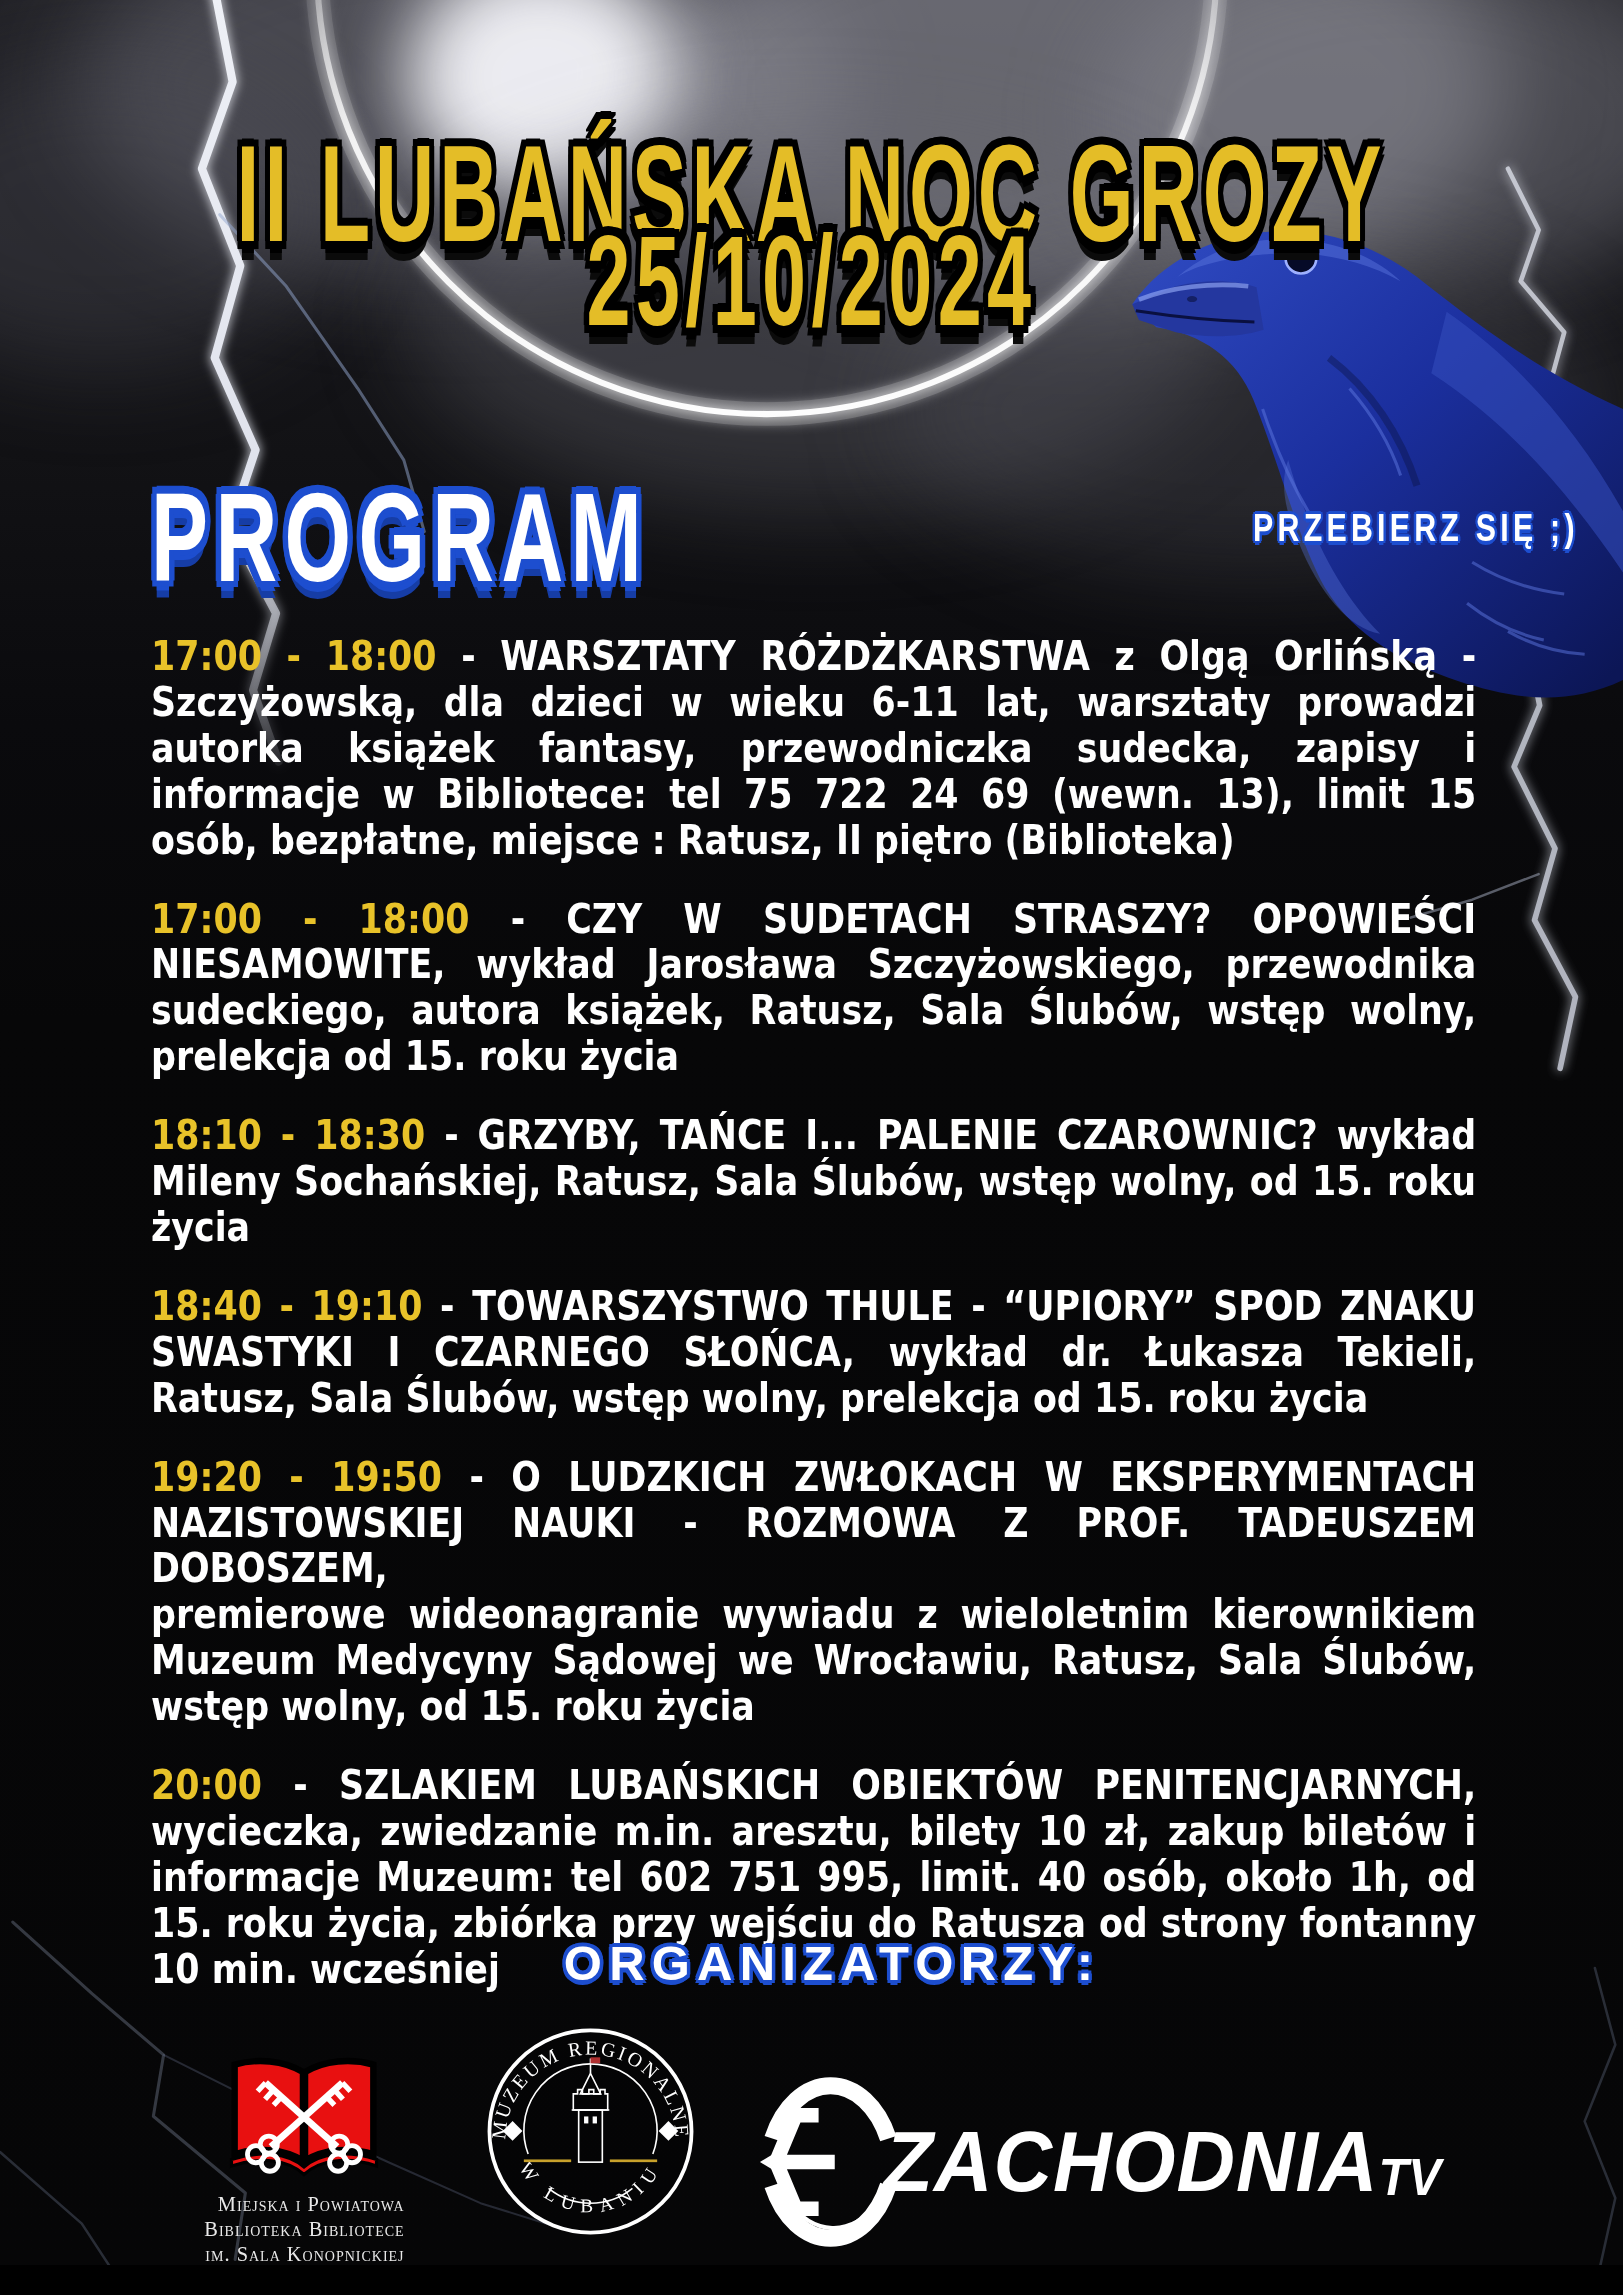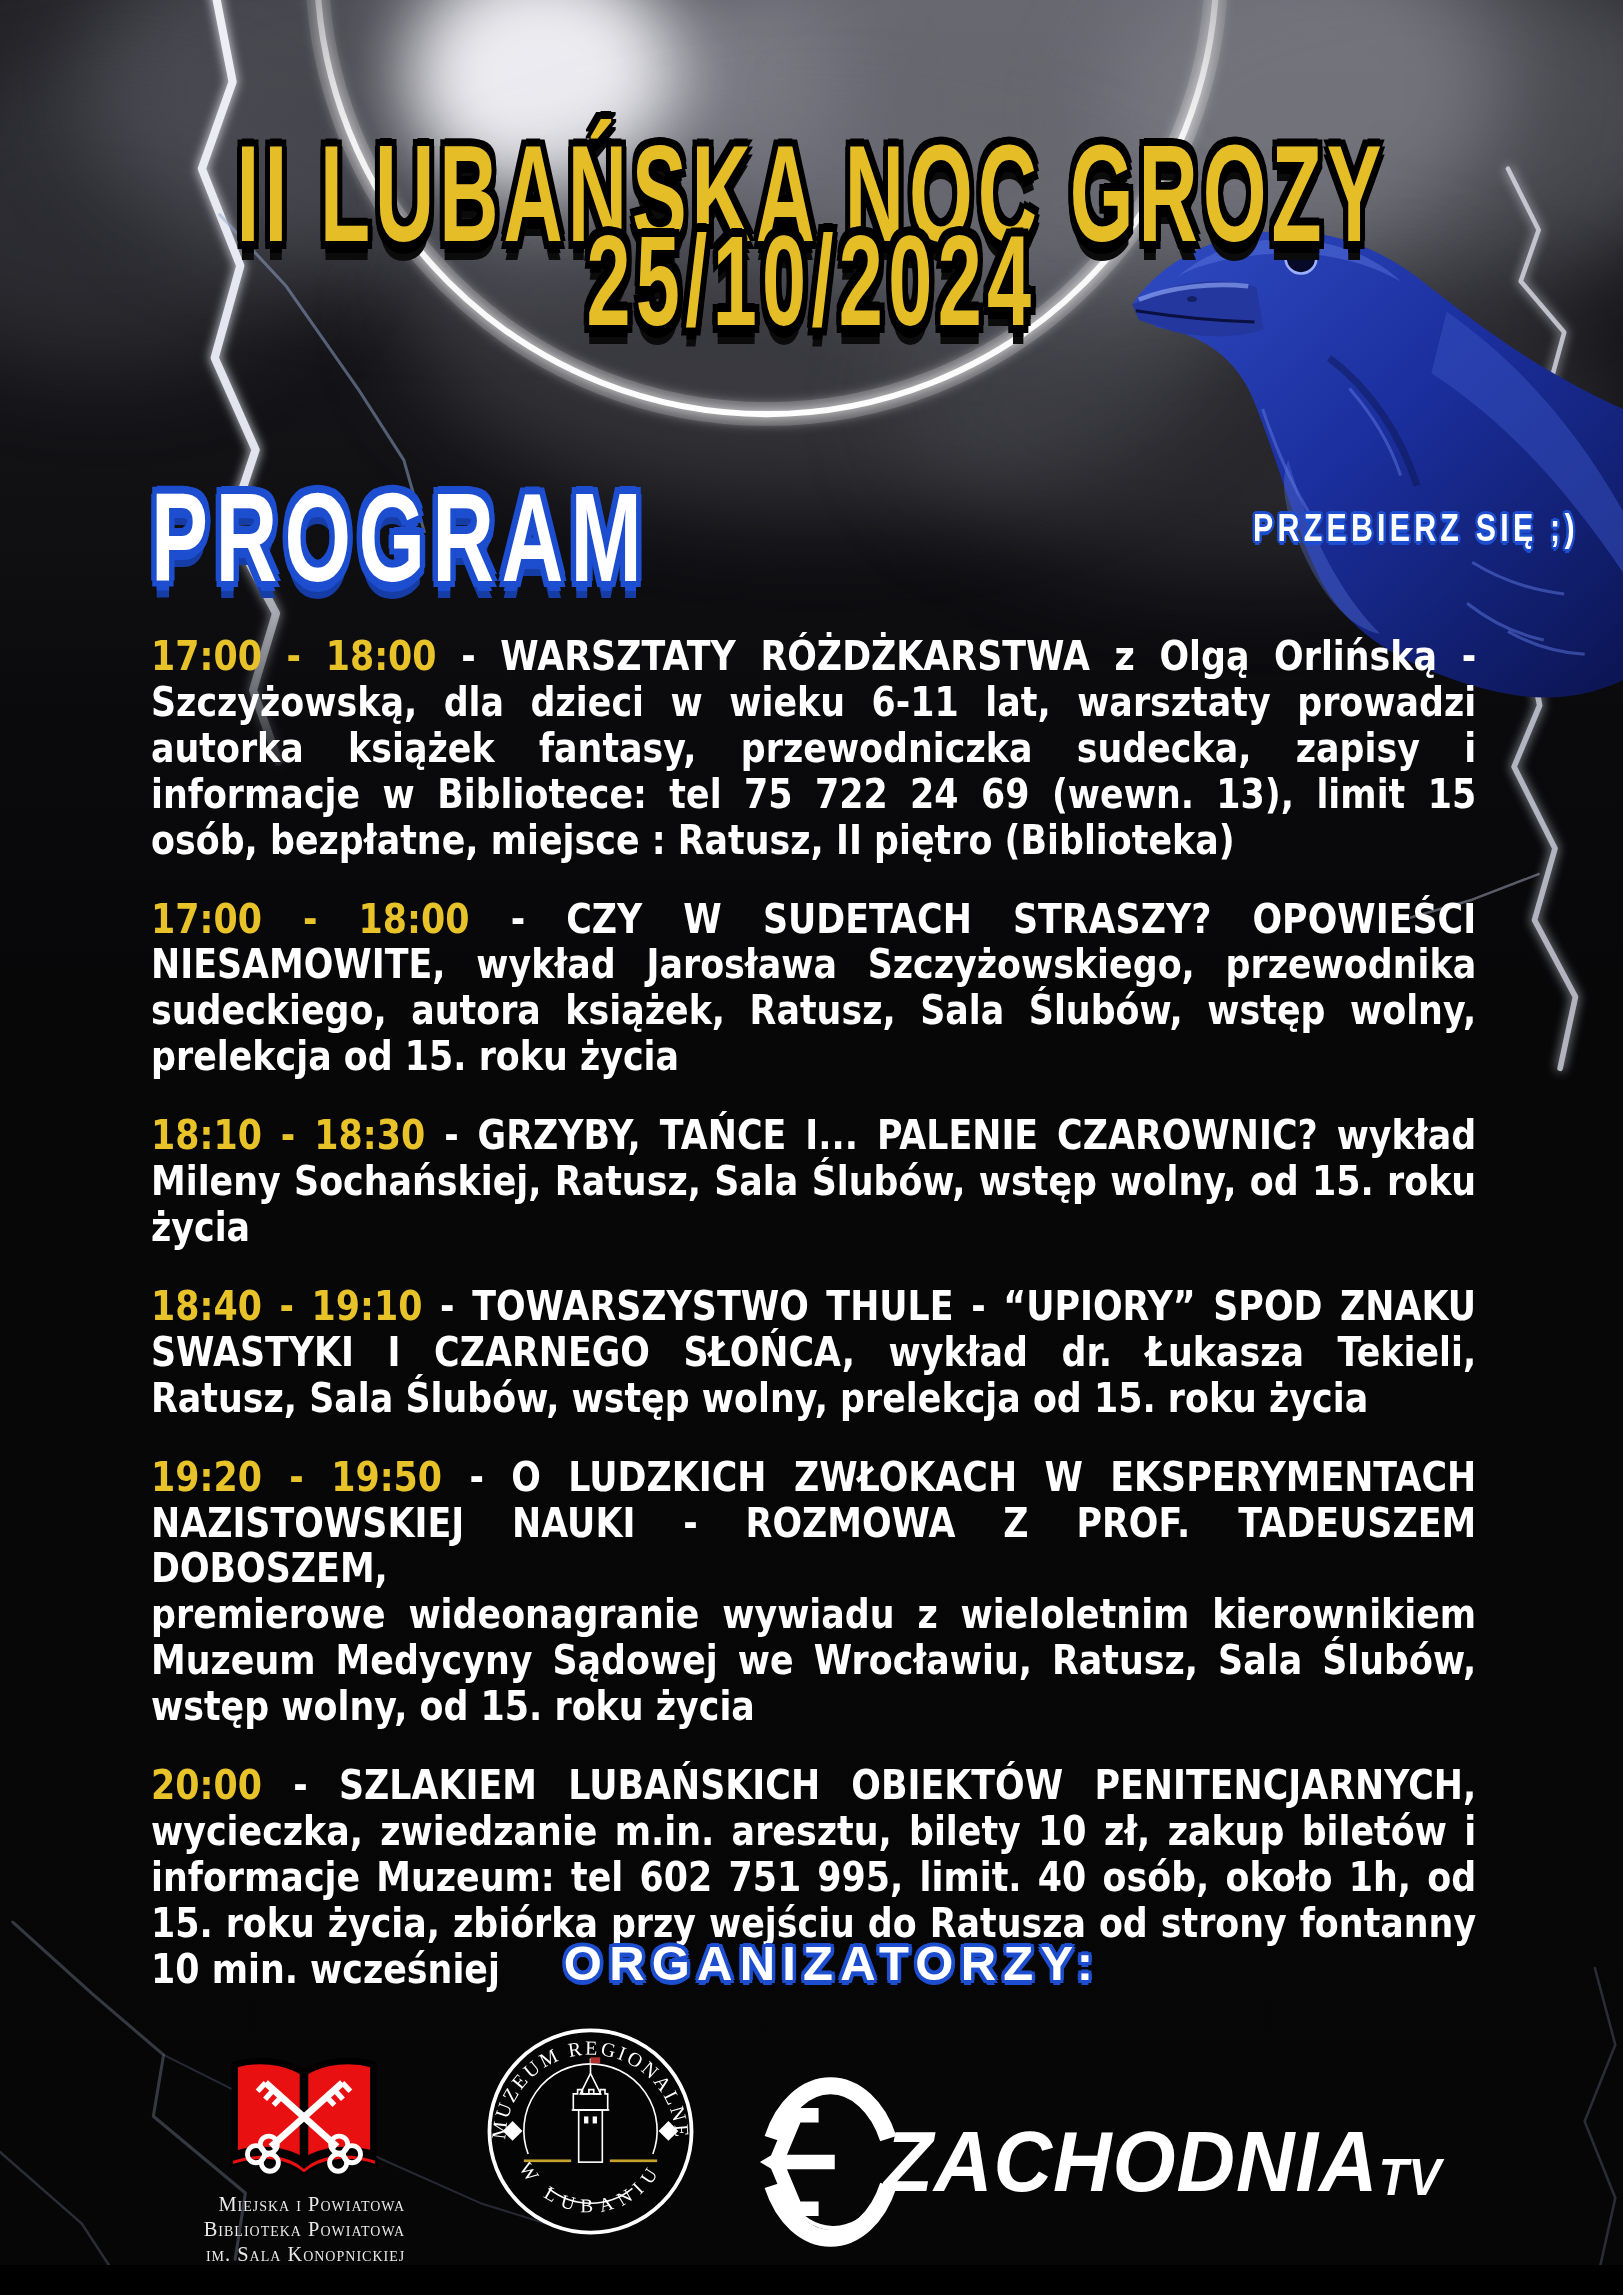--- a/index.html
+++ b/index.html
@@ -225,21 +225,21 @@
           <circle cx="216" cy="168" r="16" stroke-width="9"></circle>
           <circle cx="240" cy="186" r="16" stroke-width="9"></circle>
           <circle cx="214" cy="202" r="16" stroke-width="9"></circle>
           <circle cx="84" cy="168" r="16" stroke-width="9"></circle>
           <circle cx="60" cy="186" r="16" stroke-width="9"></circle>
           <circle cx="86" cy="202" r="16" stroke-width="9"></circle>
         </g>
       </svg>
       <div class="library-text">
         <div>Miejska i Powiatowa</div>
-        <div>Biblioteka Powiatowa</div>
+        <div>Biblioteka Bibliotece</div>
         <div>im. Sala Konopnickiej</div>
         <div>w Lubaniu</div>
       </div>
     </div>
 
     <div class="logo museum">
       <svg width="215" height="215" viewBox="0 0 400 400">
         <defs>
           <path id="arcTop" d="M42 215 A158 158 0 1 1 358 215" fill="none"></path>
           <path id="arcBottom" d="M62 252 A146 146 0 0 0 338 252" fill="none"></path>

